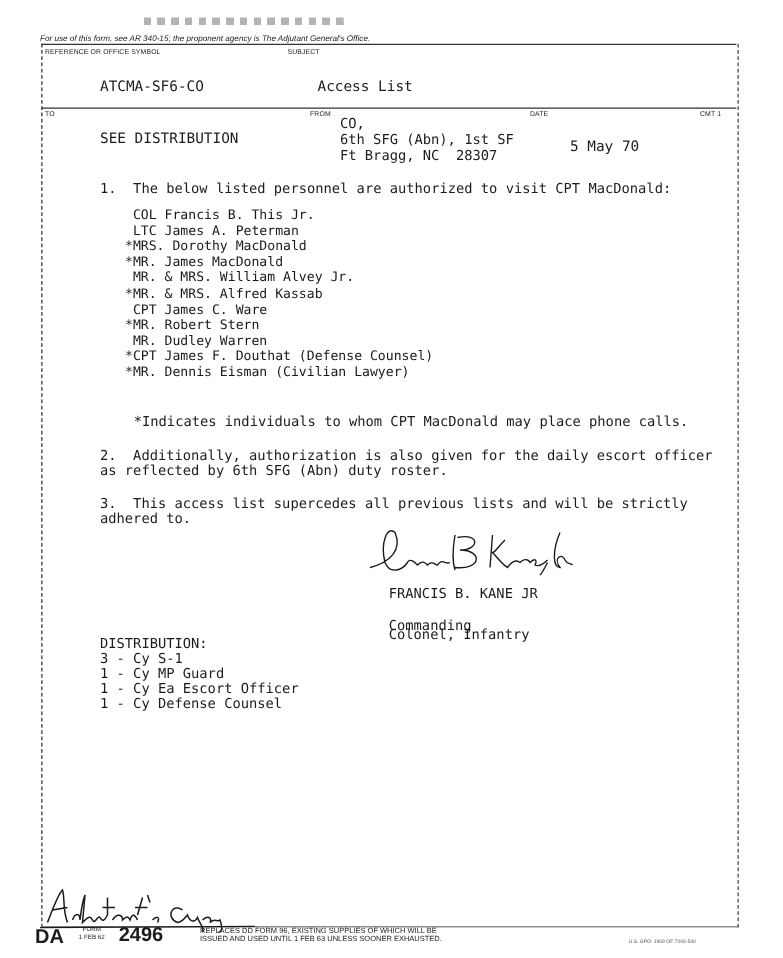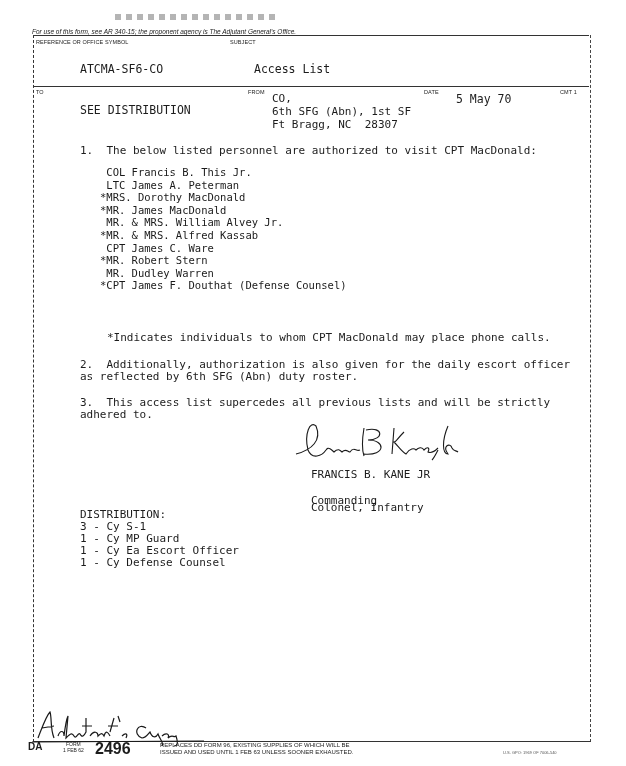--- a/index.html
+++ b/index.html
@@ -31,21 +31,21 @@
   .typed { position: absolute; font-size: 11px; line-height: 12.5px; white-space: pre; color: #1c1c1c; }
   .typed.big { font-size: 11.5px; }
   .list { position: absolute; left: 100px; top: 166px; }
   .list .row { font-size: 10.5px; line-height: 12.6px; white-space: pre; }
   .signature {
     position: absolute; left: 292px; top: 420px; width: 170px; height: 50px;
   }
   .adj-copy { position: absolute; left: 28px; top: 708px; width: 180px; height: 38px; }
   .form-id {
     position: absolute; left: 28px; top: 741px; font-family: "Liberation Sans", sans-serif;
-    font-weight: bold; font-size: 10px; color: #1c1c1c;
+    font-weight: bold; font-size: 16px; color: #1c1c1c;
   }
   .form-small {
     position: absolute; left: 63px; top: 741px; font-family: "Liberation Sans", sans-serif;
     font-size: 5px; line-height: 6px; text-align: center; color: #222;
   }
   .form-num {
     position: absolute; left: 95px; top: 740px; font-family: "Liberation Sans", sans-serif;
     font-weight: bold; font-size: 16px; color: #1c1c1c;
   }
   .replaces {
@@ -73,35 +73,36 @@
 <div class="lbl" style="left:248px; top:89px;">FROM</div>
 <div class="lbl" style="left:424px; top:89px;">DATE</div>
 <div class="lbl" style="left:560px; top:89px;">CMT 1</div>
 
 <div class="typed big" style="left:80px; top:63px;">ATCMA-SF6-CO</div>
 <div class="typed big" style="left:254px; top:63px;">Access List</div>
 <div class="typed big" style="left:80px; top:104px;">SEE DISTRIBUTION</div>
 <div class="typed" style="left:272px; top:93px;">CO,</div>
 <div class="typed" style="left:272px; top:106px;">6th SFG (Abn), 1st SF</div>
 <div class="typed" style="left:272px; top:119px;">Ft Bragg, NC  28307</div>
-<div class="typed big" style="left:456px; top:93px;">5 May 70</div>
+<div class="typed big" style="left:456px; top:111px;">5 May 70</div>
 
 <div class="typed" style="left:80px; top:145px;">1.  The below listed personnel are authorized to visit CPT MacDonald:</div>
 
 <div class="list">
   <div class="row"><span> </span><span>COL Francis B. This Jr.</span></div>
   <div class="row"><span> </span><span>LTC James A. Peterman</span></div>
   <div class="row"><span>*</span><span>MRS. Dorothy MacDonald</span></div>
   <div class="row"><span>*</span><span>MR. James MacDonald</span></div>
   <div class="row"><span> </span><span>MR. &amp; MRS. William Alvey Jr.</span></div>
   <div class="row"><span>*</span><span>MR. &amp; MRS. Alfred Kassab</span></div>
   <div class="row"><span> </span><span>CPT James C. Ware</span></div>
   <div class="row"><span>*</span><span>MR. Robert Stern</span></div>
   <div class="row"><span> </span><span>MR. Dudley Warren</span></div>
   <div class="row"><span>*</span><span>CPT James F. Douthat (Defense Counsel)</span></div>
+  <div class="row"><span>*</span><span>MR. Dennis Eisman (Civilian Lawyer)</span></div>
 </div>
 
 <div class="typed" style="left:107px; top:332px;text-align:center;">*Indicates individuals to whom CPT MacDonald may place phone calls.</div>
 
 <div class="typed" style="left:80px; top:359px;">2.  Additionally, authorization is also given for the daily escort officer</div>
 <div class="typed" style="left:80px; top:371px;">as reflected by 6th SFG (Abn) duty roster.</div>
 
 <div class="typed" style="left:80px; top:397px;">3.  This access list supercedes all previous lists and will be strictly</div>
 <div class="typed" style="left:80px; top:409px;">adhered to.</div>
 

